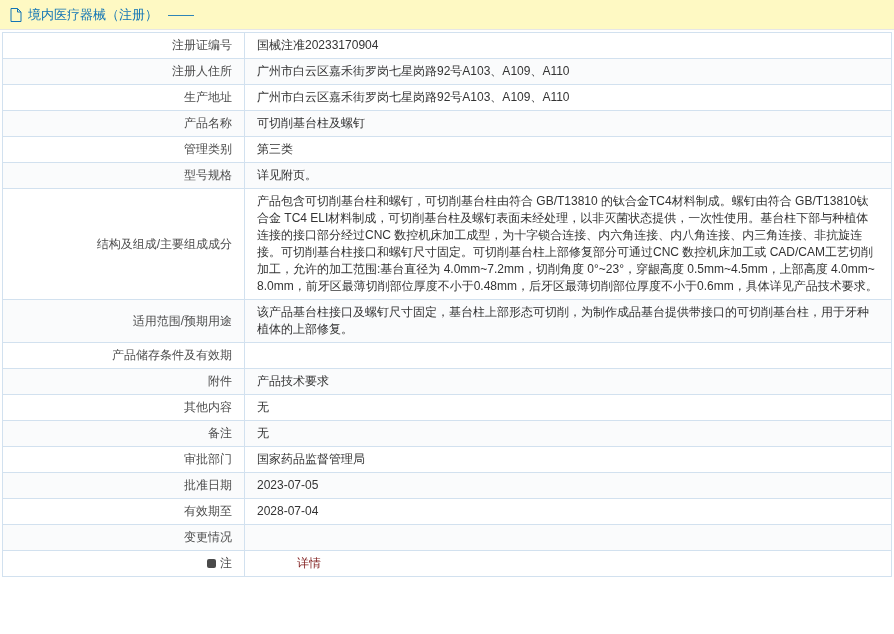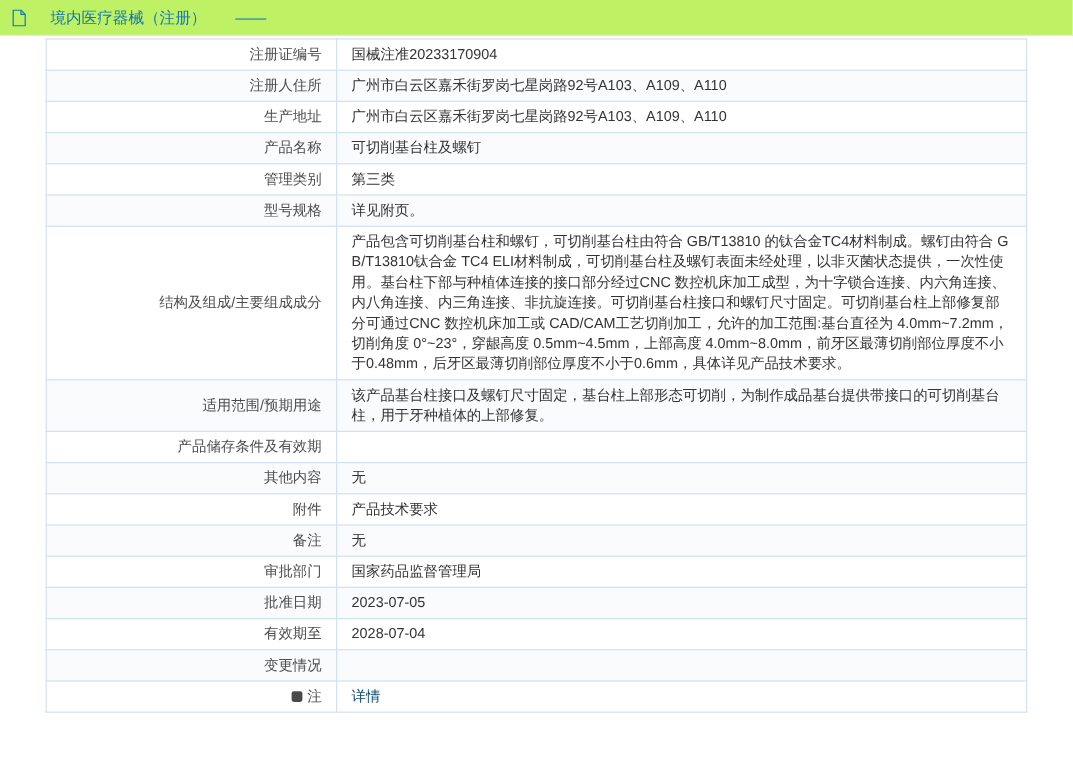--- a/index.html
+++ b/index.html
@@ -8,55 +8,55 @@
     width: 894px;
     height: 634px;
     overflow: hidden;
     background: #ffffff;
     font-family: "Liberation Sans", "DejaVu Sans", sans-serif;
     font-size: 12px;
     color: #333333;
   }
   .header-bar {
     height: 30px;
-    background: #bef264;
+    background: #fef9c3;
     border-bottom: 1px solid #e6e6e6;
     display: flex;
     align-items: center;
     padding: 0 10px;
-    gap: 20px;
+    gap: 6px;
     color: #1375b5;
     font-size: 13px;
     white-space: nowrap;
   }
   .doc-icon { display: inline-flex; flex: 0 0 auto; }
   .title-sep { margin: 0 4px; }
   table.info {
-    width: 818px;
+    width: 890px;
     margin: 2px auto 0 auto;
     border-collapse: collapse;
     table-layout: fixed;
   }
   table.info th, table.info td {
     border: 1px solid #d2e1ef;
     padding: 4px 12px;
     line-height: 17px;
     font-size: 12px;
     font-weight: normal;
     vertical-align: middle;
     word-break: break-all;
   }
   table.info th {
     text-align: right;
     color: #4d4d4d;
     white-space: nowrap;
   }
   table.info td { text-align: left; color: #333333; }
   table.info tr:nth-child(even) { background: #fafbfc; }
-  .link { color: #0c4a6e; text-decoration: none; cursor: pointer; }
+  .link { color: #7f1d1d; text-decoration: none; cursor: pointer; margin-left: 40px; }
   .bullet-icon {
     display: inline-block;
     width: 9px; height: 9px;
     background: #4a4a4a;
     border-radius: 2px;
     margin-right: 4px;
     vertical-align: -1px;
   }
 </style>
 </head>
@@ -109,26 +109,26 @@
       </tr>
       <tr>
         <th><span>适用范围/预期用途</span></th>
         <td>该产品基台柱接口及螺钉尺寸固定，基台柱上部形态可切削，为制作成品基台提供带接口的可切削基台柱，用于牙种植体的上部修复。</td>
       </tr>
       <tr>
         <th><span>产品储存条件及有效期</span></th>
         <td></td>
       </tr>
       <tr>
+        <th><span>附件</span></th>
+        <td>产品技术要求</td>
+      </tr>
+      <tr>
         <th><span>其他内容</span></th>
         <td>无</td>
-      </tr>
-      <tr>
-        <th><span>附件</span></th>
-        <td>产品技术要求</td>
       </tr>
       <tr>
         <th><span>备注</span></th>
         <td>无</td>
       </tr>
       <tr>
         <th><span>审批部门</span></th>
         <td>国家药品监督管理局</td>
       </tr>
       <tr>

